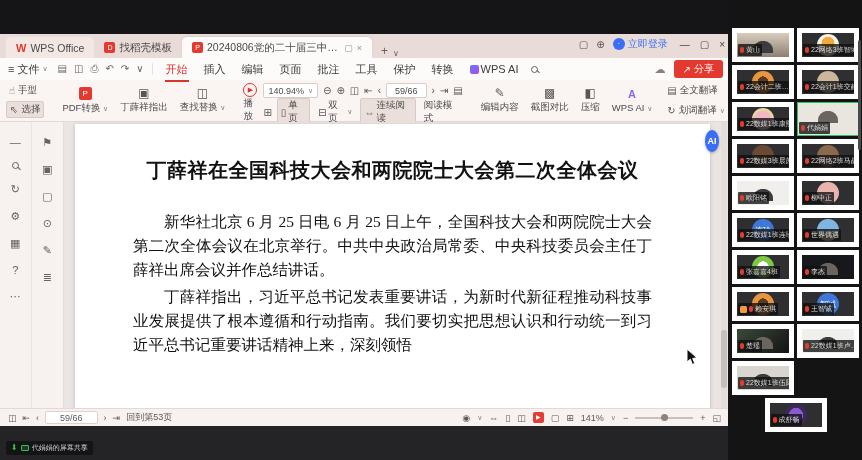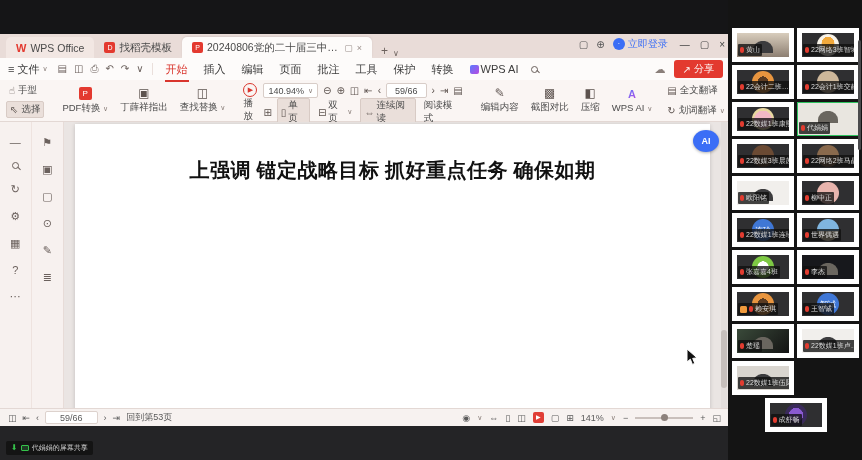--- a/index.html
+++ b/index.html
@@ -65,21 +65,21 @@
   .wps-main { flex:1; display:flex; overflow:hidden; position:relative; }
   .dock { width:64px; background:#f7f1ef; border-right:1px solid #e7dcd8; display:flex; flex:none; }
   .dcol { width:32px; display:flex; flex-direction:column; align-items:center; padding-top:14px; gap:14px; color:#6b615d; font-size:11px; }
   .dcol:first-child { border-right:1px solid #eee3df; }
   .docarea { flex:1; background:#eae5e3; position:relative; overflow:hidden; }
   .page { position:absolute; left:11px; top:2px; width:635px; height:420px; background:#fff; box-shadow:0 1px 4px rgba(0,0,0,.18); padding:32px 58px 0; font-family:"Liberation Serif","DejaVu Serif",serif; color:#111; }
   .doc-title { text-align:center; font-weight:bold; font-size:20px; line-height:28px; letter-spacing:.5px; }
   .docbody { margin-top:26px; font-size:15.5px; line-height:24px; text-align:justify; }
   .docbody p { text-indent:2em; }
   .docbody p + p { margin-top:3px; }
-  .ai-float { position:absolute; right:10px; top:8px; width:26px; height:22px; border-radius:50%; background:#3b6ef6; color:#fff; font-size:9px; font-weight:bold; text-align:center; line-height:22px; box-shadow:0 1px 3px rgba(0,0,0,.3); }
+  .ai-float { position:absolute; right:10px; top:8px; width:14px; height:22px; border-radius:50%; background:#3b6ef6; color:#fff; font-size:9px; font-weight:bold; text-align:center; line-height:22px; box-shadow:0 1px 3px rgba(0,0,0,.3); }
   .vscroll { position:absolute; right:2px; top:0; bottom:0; width:6px; background:#e3dedc; }
   .vthumb { position:absolute; right:0; width:6px; top:208px; height:58px; background:#c6bfbc; border-radius:3px; }
 
   
   .statusbar { height:18px; background:#f7f2f0; border-top:1px solid #e3d8d4; display:flex; align-items:center; padding:0 8px; font-size:9px; color:#5a5a5a; gap:6px; }
   .sb-page { border:1px solid #ddd2cd; background:#fff; padding:0 14px; border-radius:2px; height:13px; line-height:12px; }
   .sb-right { margin-left:auto; display:flex; align-items:center; gap:7px; }
   .sb-play { width:11px; height:11px; background:#e03e36; border-radius:2px; color:#fff; font-size:6px; line-height:11px; text-align:center; }
   .sb-slider { width:58px; height:2px; background:#c9c0bc; position:relative; }
   .sb-knob { position:absolute; left:45%; top:-2.5px; width:7px; height:7px; border-radius:50%; background:#8d827d; }
@@ -315,21 +315,25 @@
           <span>▣</span>
           <span>▢</span>
           <span>⊙</span>
           <span>✎</span>
           <span>≣</span>
         </div>
       </div>
       <div class="docarea">
         <div class="page">
           <div class="doc-title">
-            <div>上强调 锚定战略目标 抓好重点任务 确保如期</div>
+            <div>丁薛祥在全国科技大会和两院院士大会第二次全体会议</div>
+          </div>
+          <div class="docbody">
+            <p>新华社北京 6 月 25 日电  6 月 25 日上午，全国科技大会和两院院士大会第二次全体会议在北京举行。中共中央政治局常委、中央科技委员会主任丁薛祥出席会议并作总结讲话。</p>
+            <p>丁薛祥指出，习近平总书记发表重要讲话，为新时代新征程推动科技事业发展提供了根本遵循和行动指南。我们要切实把思想认识和行动统一到习近平总书记重要讲话精神上来，深刻领悟</p>
           </div>
         </div>
         <div class="ai-float">AI</div>
         <div class="vscroll">
             <div class="vthumb"></div>
           </div>
       </div>
     </div>
 
     <div class="statusbar">

